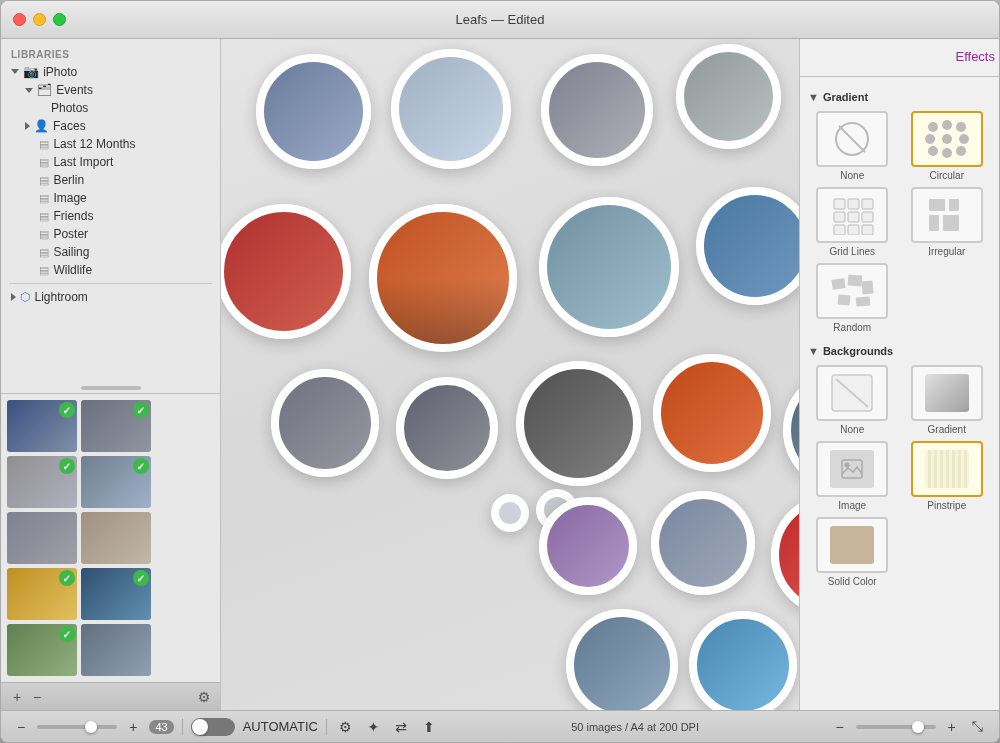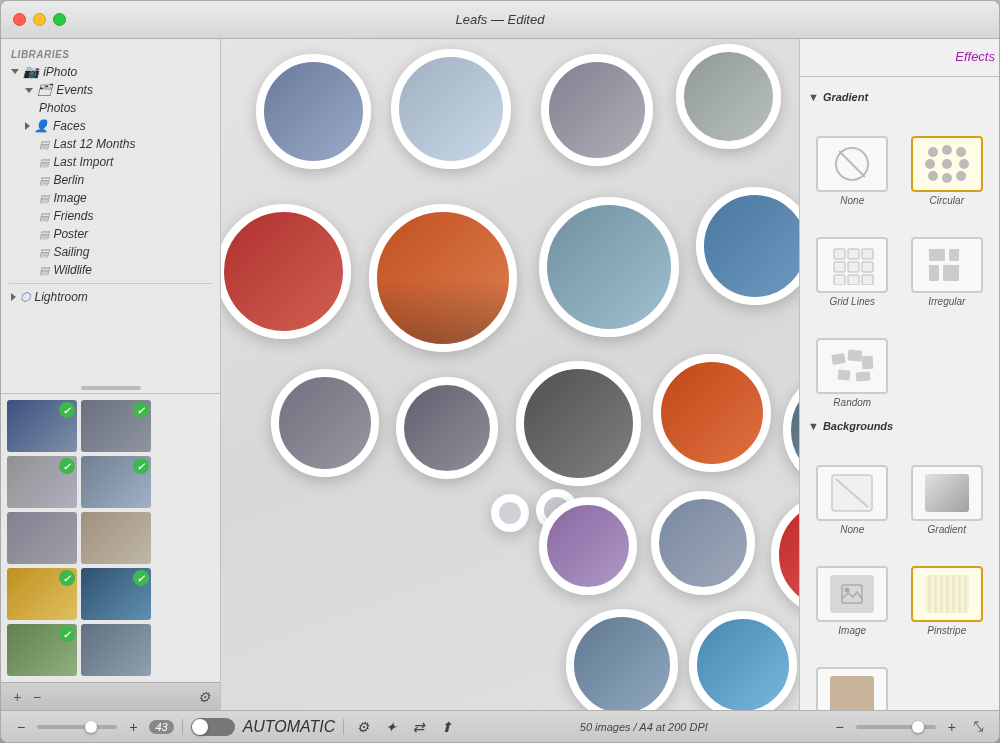--- a/index.html
+++ b/index.html
@@ -15,21 +15,20 @@
     .window {
       width: 1000px;
       height: 743px;
       background: #ececec;
       border-radius: 8px;
       box-shadow: 0 20px 60px rgba(0,0,0,0.5);
       overflow: hidden;
       display: flex;
       flex-direction: column;
       border: 1px solid #aaa;
-      font-style: italic;
     }
     
     .titlebar {
       height: 38px;
       background: linear-gradient(to bottom, #ebebeb, #d6d6d6);
       border-bottom: 1px solid #b0b0b0;
       display: flex;
       align-items: center;
       justify-content: center;
       position: relative;
@@ -316,21 +315,20 @@
       grid-template-columns: 1fr 1fr;
       gap: 6px;
       margin-bottom: 12px;
     }
     .layout-option {
       display: flex;
       flex-direction: column;
       align-items: center;
       gap: 3px;
       cursor: pointer;
-      margin-top: 25px;
     }
     .layout-icon {
       width: 72px;
       height: 56px;
       border: 2px solid #ccc;
       border-radius: 4px;
       background: #f8f8f8;
       display: flex;
       align-items: center;
       justify-content: center;
@@ -375,21 +373,21 @@
           <span style="font-size:13px; color:#5a7cc0;">📷</span>
           <span>iPhoto</span>
         </div>
 
         <div class="sidebar-item" style="padding-left:24px;">
           <span class="triangle triangle-down"></span>
           <span style="font-size:12px;">🗂</span>
           <span>Events</span>
         </div>
 
-        <div class="sidebar-item" style="padding-left:38px;align-items:flex-end;">
+        <div class="sidebar-item" style="padding-left:50px;align-items:flex-end;">
           <span>Photos</span>
         </div>
 
         <div class="sidebar-item" style="padding-left:24px;">
           <span class="triangle triangle-right"></span>
           <span style="font-size:12px;">👤</span>
           <span>Faces</span>
         </div>
 
         <div class="sidebar-item" style="padding-left:38px;">
@@ -683,21 +681,21 @@
     <div class="toolbar-btn">−</div>
     <div class="zoom-slider">
       <div class="zoom-knob"></div>
     </div>
     <div class="toolbar-btn">+</div>
     <div class="counter-badge">43</div>
     <div class="toolbar-separator"></div>
     <div class="toggle-switch">
       <div class="toggle-knob"></div>
     </div>
-    <span style="font-size:16px;color:#333;font-weight:500;">AUTOMATIC</span>
+    <span style="font-size:13px;color:#333;font-weight:500;">AUTOMATIC</span>
     <div class="toolbar-separator"></div>
     <div class="toolbar-btn">⚙</div>
     <div class="toolbar-btn">✦</div>
     <div class="toolbar-btn">⇄</div>
     <div class="toolbar-btn">⬆</div>
     <div style="flex:1;text-align:center;">
       <span>50 images / A4 at 200 DPI</span>
     </div>
     <div class="toolbar-btn">−</div>
     <div class="zoom-slider">

